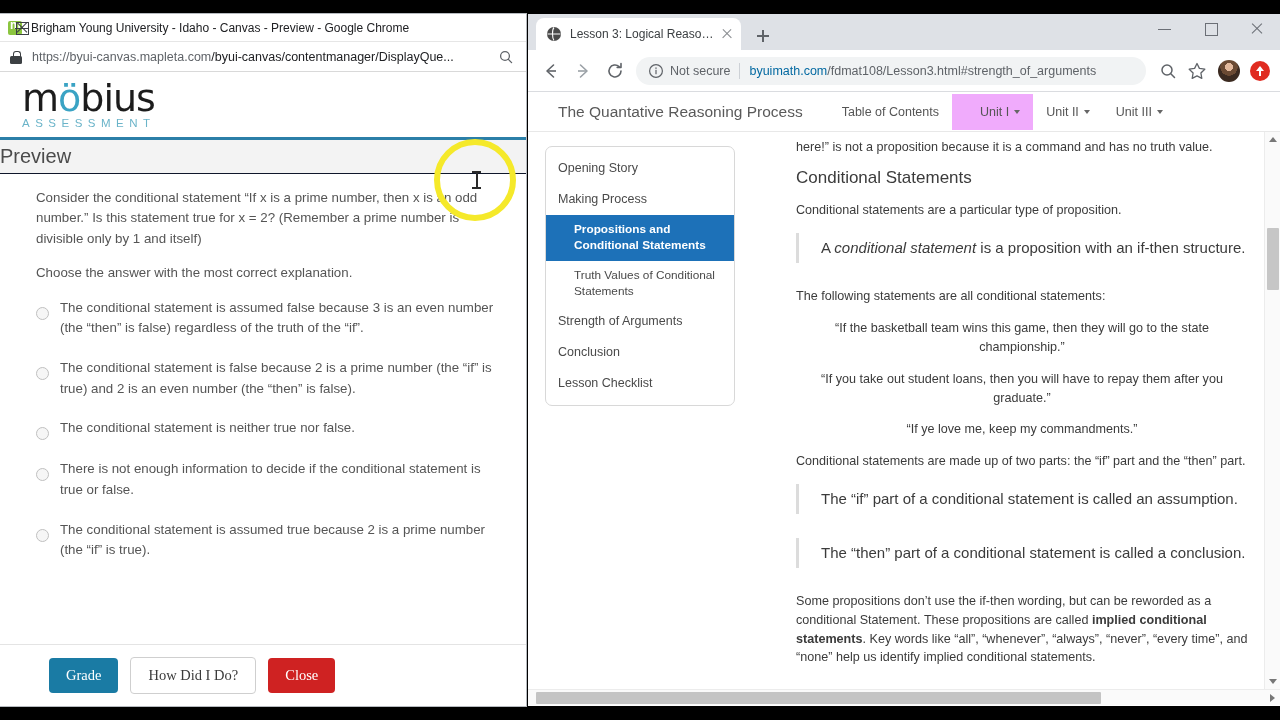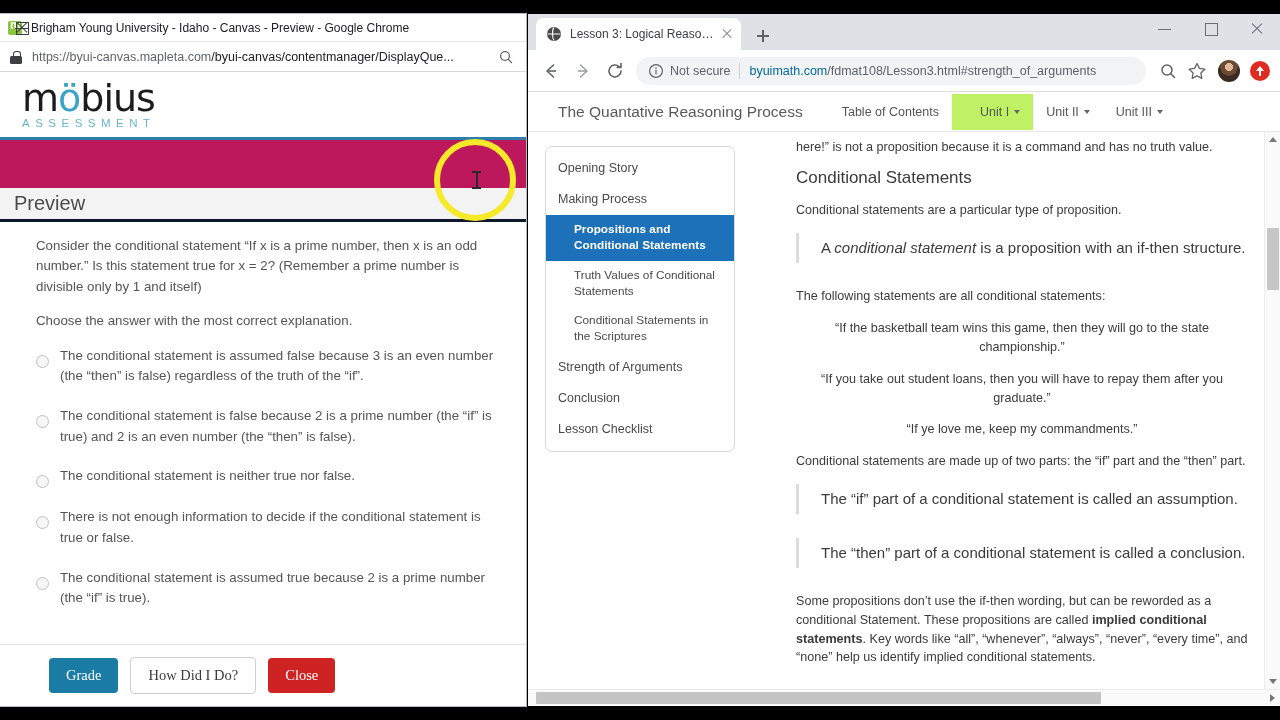--- a/index.html
+++ b/index.html
@@ -92,21 +92,21 @@
     position:relative; height:calc(692px - 36px - 42px); background:#fff; overflow:hidden;
   }
   #site-nav {
     height:40px; border-bottom:1px solid #e8e8e8; display:flex; align-items:center;
     padding-left:30px; background:#fff;
   }
   #brand { font-size:15.5px; color:#5a5a5a; margin-right:26px; white-space:nowrap; }
   .navlink {
     font-size:12.5px; color:#555; padding:11px 13px; white-space:nowrap;
   }
-  .navlink.active { background:#bef264;padding-left:28px; }
+  .navlink.active { background:#f0abfc;padding-left:28px; }
   .caret { display:inline-block; margin-left:5px; border-left:3.5px solid transparent;
            border-right:3.5px solid transparent; border-top:4px solid #666; vertical-align:2px; }
 
   #page-body { position:relative; height:calc(100% - 41px); overflow:hidden; }
 
   #toc {
     position:absolute; left:17px; top:14px; width:190px;
     border:1px solid #d8d8d8; border-radius:7px; background:#fff; padding:6px 0;
   }
   .toc-item { font-size:12.5px; color:#4a4a4a; padding:7px 12px; line-height:1.35; }
@@ -188,22 +188,22 @@
 
   #mb-logo-area { height:68px; background:#fff; display:flex; align-items:center; padding-left:22px;
     border-bottom:3px solid #2b7fa8; }
   .logo-wrap { position:relative; width:155px; }
   .logo-mobius { font-size:38px; letter-spacing:-1px; color:#1c1c1c; line-height:0.95; font-weight:400;
     font-family:"DejaVu Sans", sans-serif; }
   .logo-mobius .o-teal { color:#3aa3c4; }
   .logo-assess { font-size:11.5px; letter-spacing:5.5px; color:#6bb4c9; margin-top:1px; }
 
   #mb-preview-hdr {
-    height:34px; background:#f3f3f3; border-bottom:3px solid #0f172a;
-    display:flex; align-items:center; padding-left:14px;margin-top:48px;
+    height:34px; background:#f3f3f3; border-bottom:1px solid #0f172a;
+    display:flex; align-items:center; padding-left:0;
   }
   #mb-preview-hdr span { font-size:20px; color:#4b4b4b; }
 
   #mb-content { position:relative; height:calc(692px - 28px - 30px - 68px - 34px - 62px);
     background:#fff; padding:14px 22px 0 36px; overflow:hidden; }
   #qtext { font-size:13.3px; color:#555; line-height:1.54; }
   #qtext p { margin:0 0 14px 0; }
   .opt { display:flex; align-items:flex-start; margin-bottom:19px; }
   .radio {
     flex:0 0 13px; width:13px; height:13px; border-radius:50%; border:1px solid #c0c0c0;
@@ -322,21 +322,20 @@
         </div>
       </div>
 
       <div id="page-body">
 
         <div id="toc">
           <div class="toc-item">Opening Story</div>
           <div class="toc-item">Making Process</div>
           <div class="toc-item sub active">Propositions and Conditional Statements</div>
           <div class="toc-item sub">Truth Values of Conditional Statements</div>
-          <div class="toc-item sub">Conditional Statements in the Scriptures</div>
           <div class="toc-item">Strength of Arguments</div>
           <div class="toc-item">Conclusion</div>
           <div class="toc-item">Lesson Checklist</div>
         </div>
 
         <div id="article">
           <p class="tight">here!” is not a proposition because it is a command and has no truth value.</p>
           <h2>Conditional Statements</h2>
           <p>Conditional statements are a particular type of proposition.</p>
           <div class="callout">

